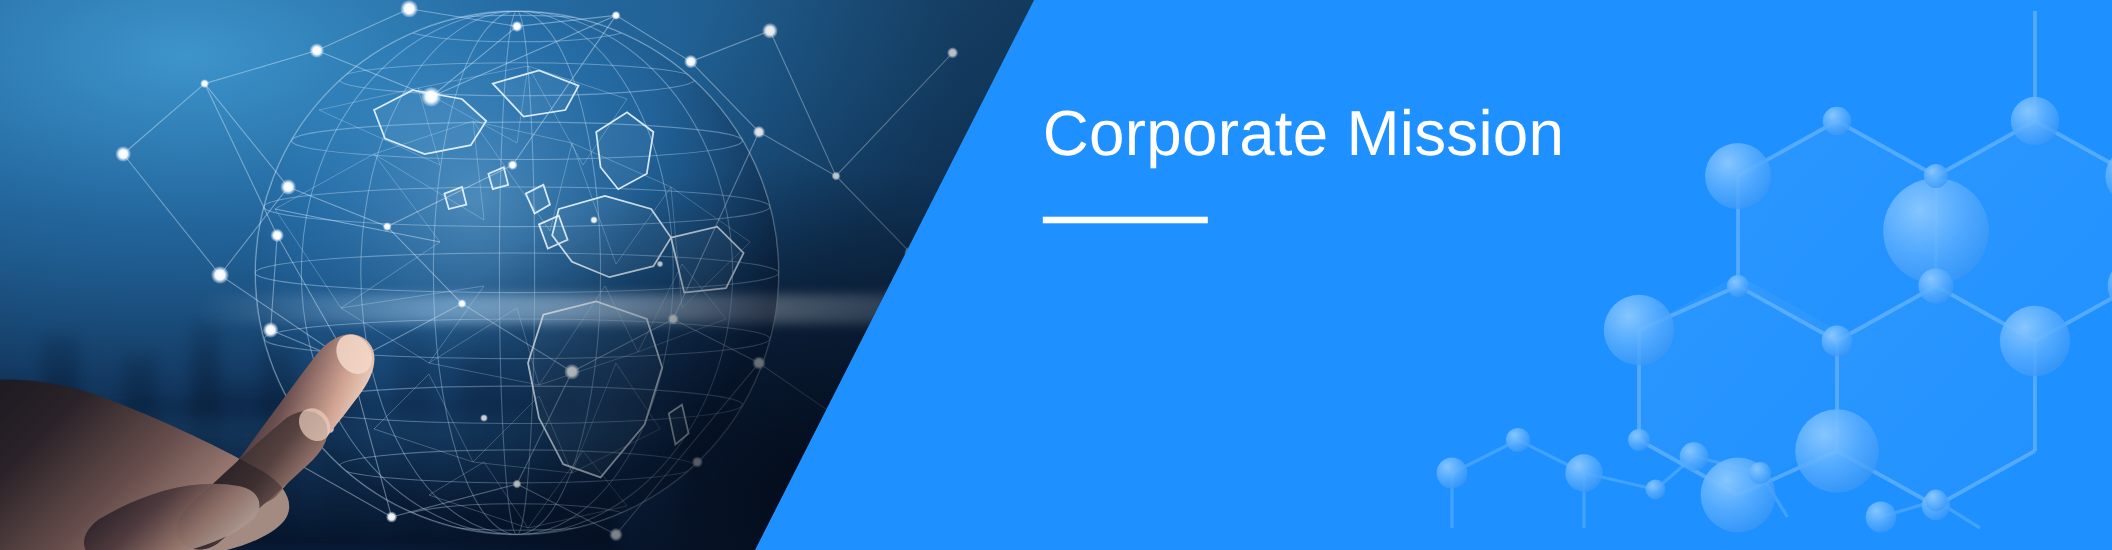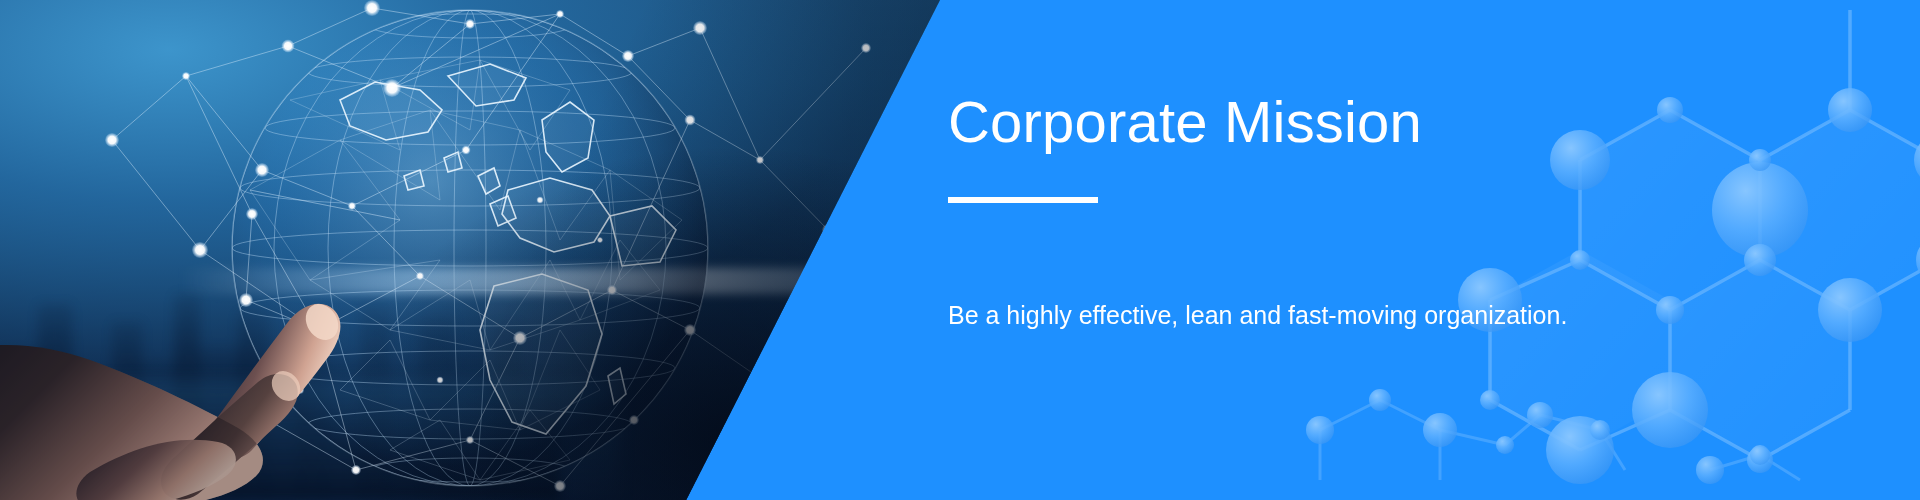--- a/index.html
+++ b/index.html
@@ -456,19 +456,18 @@
       </svg>
     </div>
 
     <div class="vignette"></div>
   </div>
 
   <div class="content">
     <h1 class="title">Corporate Mission</h1>
     <div class="rule"></div>
     <div class="body">
-      <p>Be a highly effective, lean and fast-moving organization.</p>
       
       
     </div>
   </div>
 
 </div>
 
 </body></html>

